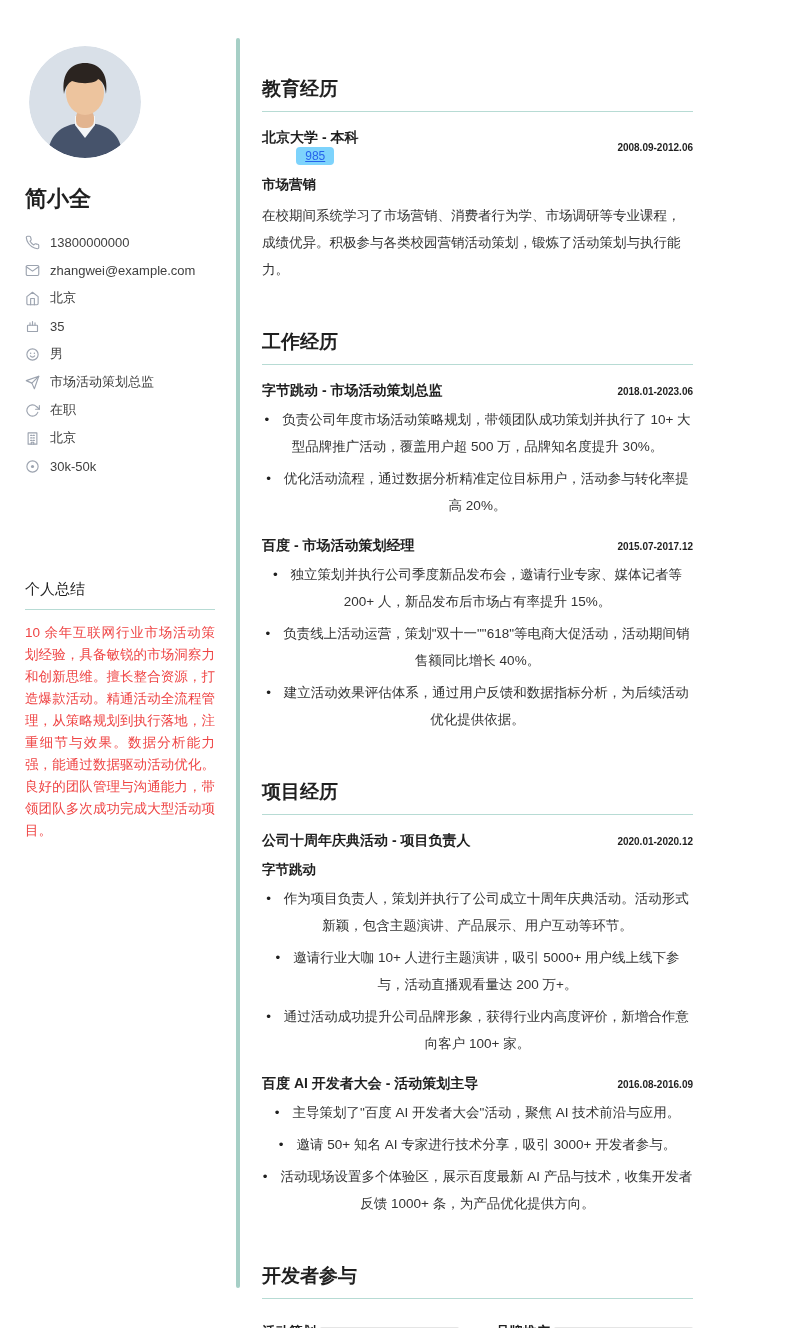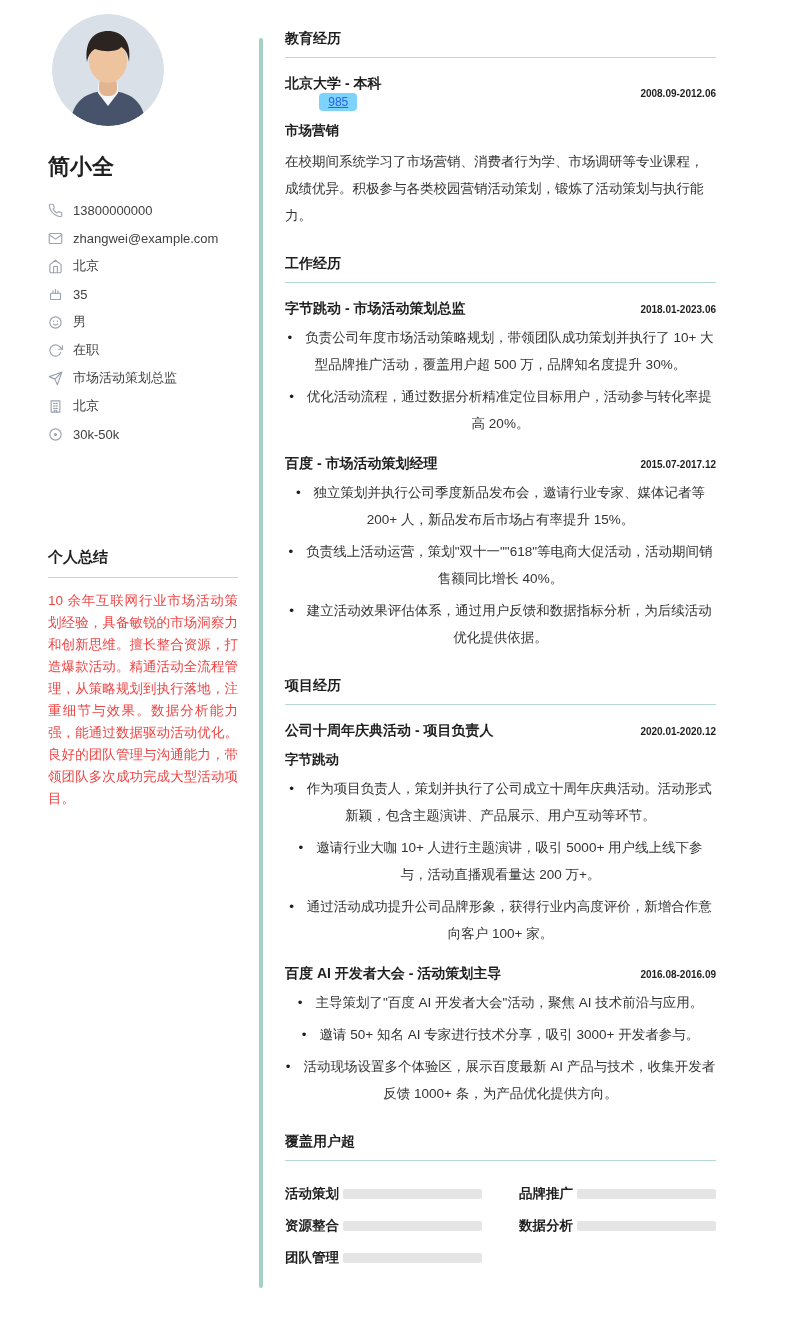--- a/index.html
+++ b/index.html
@@ -1,40 +1,40 @@
 <!DOCTYPE html>
 <html><head>
 <meta charset="utf-8">
 <style>
   * { margin:0; padding:0; box-sizing:border-box; }
   html,body { width:794px; height:1328px; background:#ffffff; overflow:hidden;
     font-family:"Liberation Sans","DejaVu Sans",sans-serif; color:#333; }
   .page { display:flex; width:794px; height:1328px; }
 
   
-  .sidebar { width:190px; margin-left:48px; padding-top:14px; flex:none; }
+  .sidebar { width:190px; margin-left:25px; padding-top:46px; flex:none; }
   .avatar-wrap { width:112px; height:112px; margin-left:4px; border-radius:50%; overflow:hidden; }
   .name { margin-top:26px; font-size:22px; font-weight:bold; color:#1f1f1f; }
   .contact-list { margin-top:14px; }
   .contact-item { display:flex; align-items:center; height:28px; font-size:13px; color:#404040; }
   .contact-item .ic { width:15px; height:15px; margin-right:10px; flex:none; display:flex; align-items:center; }
   .ic svg { width:15px; height:15px; }
   .side-section { margin-top:100px; }
-  .side-title { font-size:15px; font-weight:bold; color:#1f1f1f; padding-bottom:10px;
+  .side-title { font-size:15px; font-weight:normal; color:#1f1f1f; padding-bottom:10px;
     border-bottom:1px solid #b7dbd4; }
   .summary-text { margin-top:12px; font-size:13.5px; line-height:22px; color:#ef4444; text-align:justify; }
 
   
   .v-divider { width:4px; border-radius:3px; background:#a6cfc6; margin:38px 22px 40px 21px; flex:none; }
 
   
   .main { width:431px; padding-top:30px; flex:none; }
   .section { margin-bottom:26px; }
-  .section-title { font-size:14px; font-weight:bold; color:#1f1f1f; padding-bottom:9px;
-    border-bottom:1px solid #b7dbd4; margin-bottom:17px; }
+  .section-title { font-size:19px; font-weight:bold; color:#1f1f1f; padding-bottom:9px;
+    border-bottom:1px solid #b7dbd4; margin-bottom:17px;margin-top:46px; }
   .entry { margin-bottom:18px; }
   .entry-head { display:flex; align-items:center; justify-content:space-between; }
   .entry-left { display:flex; align-items:center;flex-direction:column; }
   .entry-title { font-size:14px; font-weight:bold; color:#1f1f1f; }
   .entry-date { font-size:10px; font-weight:bold; color:#1f1f1f; white-space:nowrap; }
   .badge { margin-left:10px; background:#7dd3fc; color:#2563eb; font-size:12px;
     padding:2px 9px; border-radius:4px;text-decoration:underline; }
   .sub-bold { margin-top:11px; font-size:13.5px; font-weight:bold; color:#1f1f1f; }
   .desc { margin-top:8px; font-size:13.5px; line-height:27px; color:#333; }
   .bullets { margin-top:6px; }
@@ -117,34 +117,34 @@
               <circle cx="12" cy="12" r="9"></circle>
               <path d="M9 10h.01M15 10h.01" stroke-width="2.4"></path>
               <path d="M8.5 14.3c1 1.2 2.2 1.8 3.5 1.8s2.5-.6 3.5-1.8"></path>
             </svg>
         </span>
         <span>男</span>
       </div>
       <div class="contact-item">
         <span class="ic">
           <svg viewBox="0 0 24 24" fill="none" stroke="#9ca3af" stroke-width="1.8" stroke-linecap="round" stroke-linejoin="round">
+              <path d="M22 2L11 13"></path>
+              <path d="M22 2l-7 20-4-9-9-4 20-7z"></path>
+            </svg>
+        </span>
+        <span>市场活动策划总监</span>
+      </div>
+      <div class="contact-item">
+        <span class="ic">
+          <svg viewBox="0 0 24 24" fill="none" stroke="#9ca3af" stroke-width="1.8" stroke-linecap="round" stroke-linejoin="round">
               <path d="M23 4v6h-6"></path>
               <path d="M20.49 15a9 9 0 1 1-2.12-9.36L23 10"></path>
             </svg>
         </span>
         <span>在职</span>
-      </div>
-      <div class="contact-item">
-        <span class="ic">
-          <svg viewBox="0 0 24 24" fill="none" stroke="#9ca3af" stroke-width="1.8" stroke-linecap="round" stroke-linejoin="round">
-              <path d="M22 2L11 13"></path>
-              <path d="M22 2l-7 20-4-9-9-4 20-7z"></path>
-            </svg>
-        </span>
-        <span>市场活动策划总监</span>
       </div>
       <div class="contact-item">
         <span class="ic">
           <svg viewBox="0 0 24 24" fill="none" stroke="#9ca3af" stroke-width="1.8" stroke-linecap="round" stroke-linejoin="round">
               <rect x="5" y="3" width="14" height="18"></rect>
               <path d="M9 7h2M13 7h2M9 11h2M13 11h2M9 15h2M13 15h2M10 21v-3h4v3"></path>
             </svg>
         </span>
         <span>北京</span>
       </div>
@@ -234,21 +234,21 @@
         </div>
         <div class="bullets">
           <div class="bullet-item">主导策划了"百度 AI 开发者大会"活动，聚焦 AI 技术前沿与应用。</div>
           <div class="bullet-item">邀请 50+ 知名 AI 专家进行技术分享，吸引 3000+ 开发者参与。</div>
           <div class="bullet-item">活动现场设置多个体验区，展示百度最新 AI 产品与技术，收集开发者反馈 1000+ 条，为产品优化提供方向。</div>
         </div>
       </div>
     </section>
 
     <section class="section">
-      <div class="section-title">覆盖用户超</div>
+      <div class="section-title">开发者参与</div>
       <div class="skill-grid">
         <div class="skill-item">
           <span class="skill-label">活动策划</span>
           <span class="skill-track"><span class="skill-fill" style="width: 90%;"></span></span>
         </div>
         <div class="skill-item">
           <span class="skill-label">品牌推广</span>
           <span class="skill-track"><span class="skill-fill" style="width: 80%;"></span></span>
         </div>
         <div class="skill-item">

